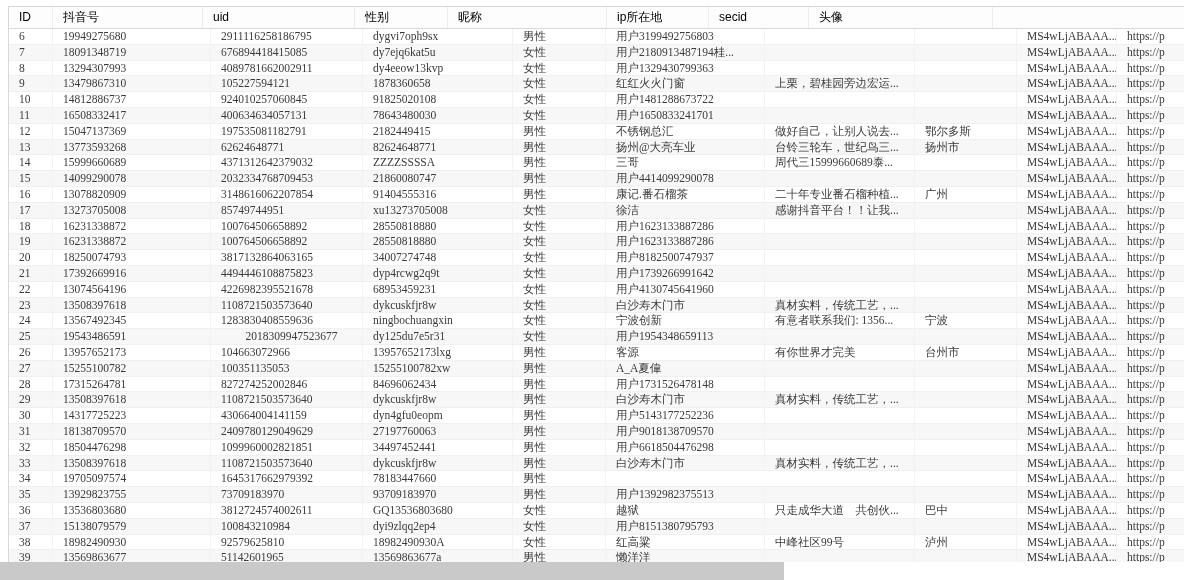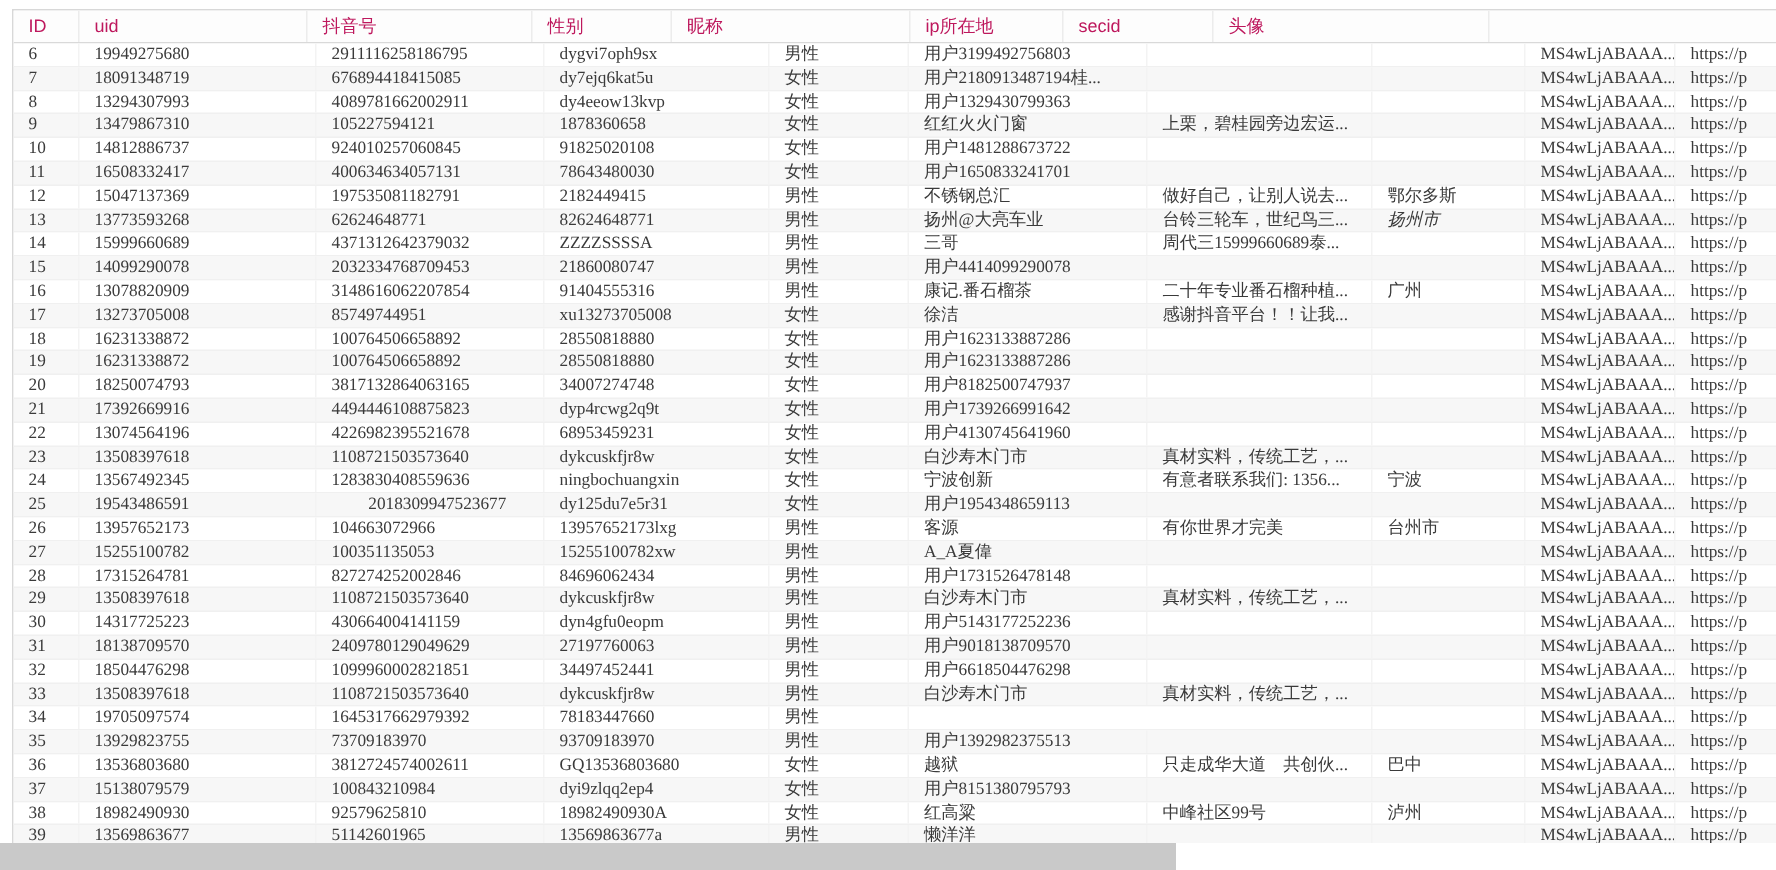--- a/index.html
+++ b/index.html
@@ -1,38 +1,38 @@
 <!DOCTYPE html>
 <html><head>
 <meta charset="utf-8">
 <style>
   html,body{margin:0;padding:0;width:1184px;height:580px;overflow:hidden;background:#ffffff;}
   *{box-sizing:border-box;}
   .grid{position:absolute;left:8px;top:6px;width:1300px;height:560px;overflow:hidden;
         border-top:1px solid #d8d8d8;border-left:1px solid #d8d8d8;background:#fff;}
   .hrow{display:flex;height:22px;border-bottom:1px solid #d9d9d9;background:#fdfdfd;}
   .cell{flex:none;overflow:hidden;white-space:nowrap;padding-left:10px;}
-  .h{font-family:"Liberation Sans",sans-serif;font-size:12px;color:#be185d;
+  .h{font-family:"Liberation Sans",sans-serif;font-size:12px;color:#000000;
      line-height:21px;border-right:1px solid #ececec;}
   .row{display:flex;height:15.8px;border-bottom:1px solid #f0f0f0;background:#ffffff;}
   .row.odd{background:#f7f7f7;}
   .row .cell{font-family:"Liberation Serif",serif;font-size:11.5px;color:#3a3a3a;
      line-height:15px;border-right:1px solid #f3f3f3;}
   .c-gender,.c-nickname,.c-signature,.c-ip{font-size:12px;color:#1e1e1e;}
   .hscroll-track{position:absolute;left:0;top:562px;width:1184px;height:18px;background:#ffffff;}
   .hscroll-thumb{position:absolute;left:0;top:0;width:784px;height:18px;background:#c9c9c9;}
 </style>
 </head>
 <body>
 
 <div class="grid">
   <div class="hrow">
       <div class="cell h" style="width: 44px;">ID</div>
+      <div class="cell h" style="width: 150px;">抖音号</div>
       <div class="cell h" style="width: 152px;">uid</div>
-      <div class="cell h" style="width: 150px;">抖音号</div>
       <div class="cell h" style="width: 93px;">性别</div>
       <div class="cell h" style="width: 159px;">昵称</div>
       <div class="cell h" style="width: 102px;">ip所在地</div>
       <div class="cell h" style="width: 100px;">secid</div>
       <div class="cell h" style="width: 184px;">头像</div>
     </div>
   <div>
       <div class="row">
         <div class="cell c-id" style="width: 44px;">6</div>
         <div class="cell c-phone" style="width: 158px;">19949275680</div>
@@ -118,21 +118,21 @@
         <div class="cell c-avatar" style="width: 184px;">https://p</div>
       </div>
       <div class="row odd">
         <div class="cell c-id" style="width: 44px;">13</div>
         <div class="cell c-phone" style="width: 158px;">13773593268</div>
         <div class="cell c-uid" style="width: 152px;">62624648771</div>
         <div class="cell c-douyin" style="width: 150px;">82624648771</div>
         <div class="cell c-gender" style="width: 93px;">男性</div>
         <div class="cell c-nickname" style="width: 159px;">扬州@大亮车业</div>
         <div class="cell c-signature" style="width: 150px;">台铃三轮车，世纪鸟三...</div>
-        <div class="cell c-ip" style="width: 102px; font-style: italic;">扬州市</div>
+        <div class="cell c-ip" style="width: 102px;">扬州市</div>
         <div class="cell c-secid" style="width: 100px;">MS4wLjABAAA...</div>
         <div class="cell c-avatar" style="width: 184px;">https://p</div>
       </div>
       <div class="row">
         <div class="cell c-id" style="width: 44px;">14</div>
         <div class="cell c-phone" style="width: 158px;">15999660689</div>
         <div class="cell c-uid" style="width: 152px;">4371312642379032</div>
         <div class="cell c-douyin" style="width: 150px;">ZZZZSSSSA</div>
         <div class="cell c-gender" style="width: 93px;">男性</div>
         <div class="cell c-nickname" style="width: 159px;">三哥</div>

